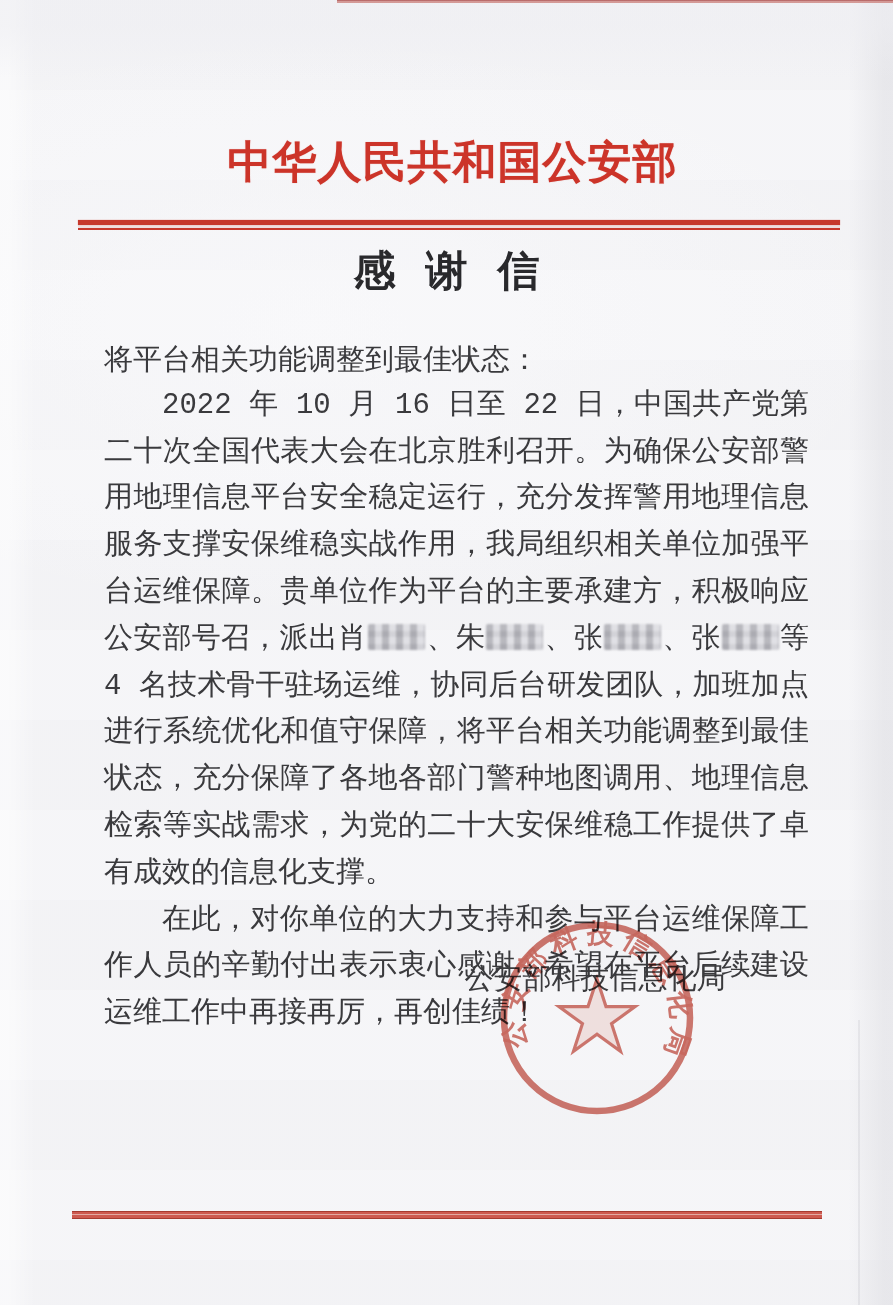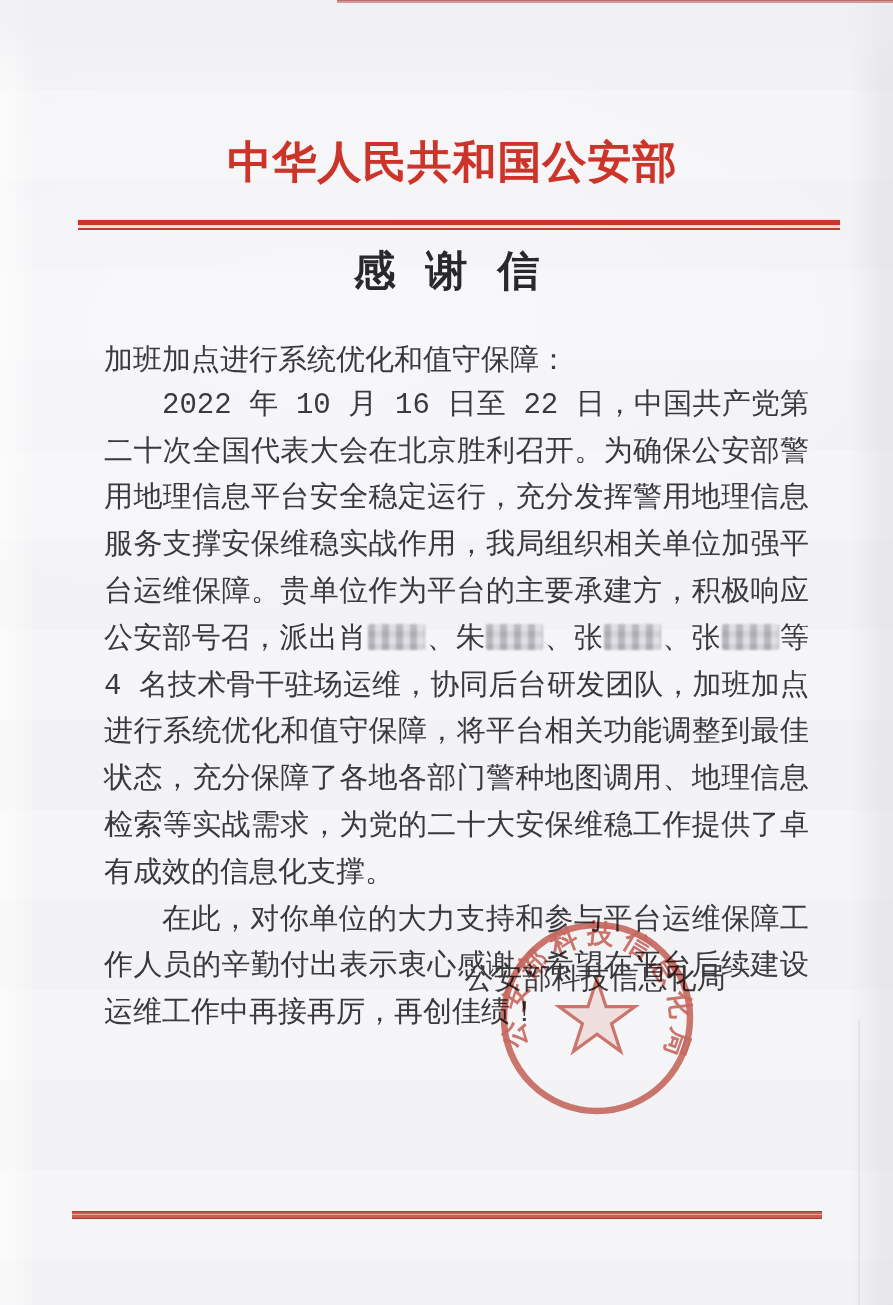--- a/index.html
+++ b/index.html
@@ -112,21 +112,21 @@
 
   <div class="double-rule">
     <div class="thick"></div>
     <div class="gap"></div>
     <div class="thin"></div>
   </div>
 
   <div class="letter-title">感谢信</div>
 
   <div class="body">
-    <div class="salutation">加班加点进行系统优化和值守保障：</div>
+    <div class="salutation">将平台相关功能调整到最佳状态：</div>
 
   <div class="para">2022 年 10 月 16 日至 22 日，中国共产党第二十次全国代表大会在北京胜利召开。为确保公安部警用地理信息平台安全稳定运行，充分发挥警用地理信息服务支撑安保维稳实战作用，我局组织相关单位加强平台运维保障。贵单位作为平台的主要承建方，积极响应公安部号召，派出肖<span class="redacted"></span>、朱<span class="redacted"></span>、张<span class="redacted"></span>、张<span class="redacted"></span>等 4 名技术骨干驻场运维，协同后台研发团队，加班加点进行系统优化和值守保障，将平台相关功能调整到最佳状态，充分保障了各地各部门警种地图调用、地理信息检索等实战需求，为党的二十大安保维稳工作提供了卓有成效的信息化支撑。</div>
       <div class="para">在此，对你单位的大力支持和参与平台运维保障工作人员的辛勤付出表示衷心感谢，希望在平台后续建设运维工作中再接再厉，再创佳绩！</div>
     </div>
 
   <div class="signature">
     <div>公安部科技信息化局</div>
   </div>
 
   <svg class="seal" viewBox="0 0 210 210" xmlns="http://www.w3.org/2000/svg">

